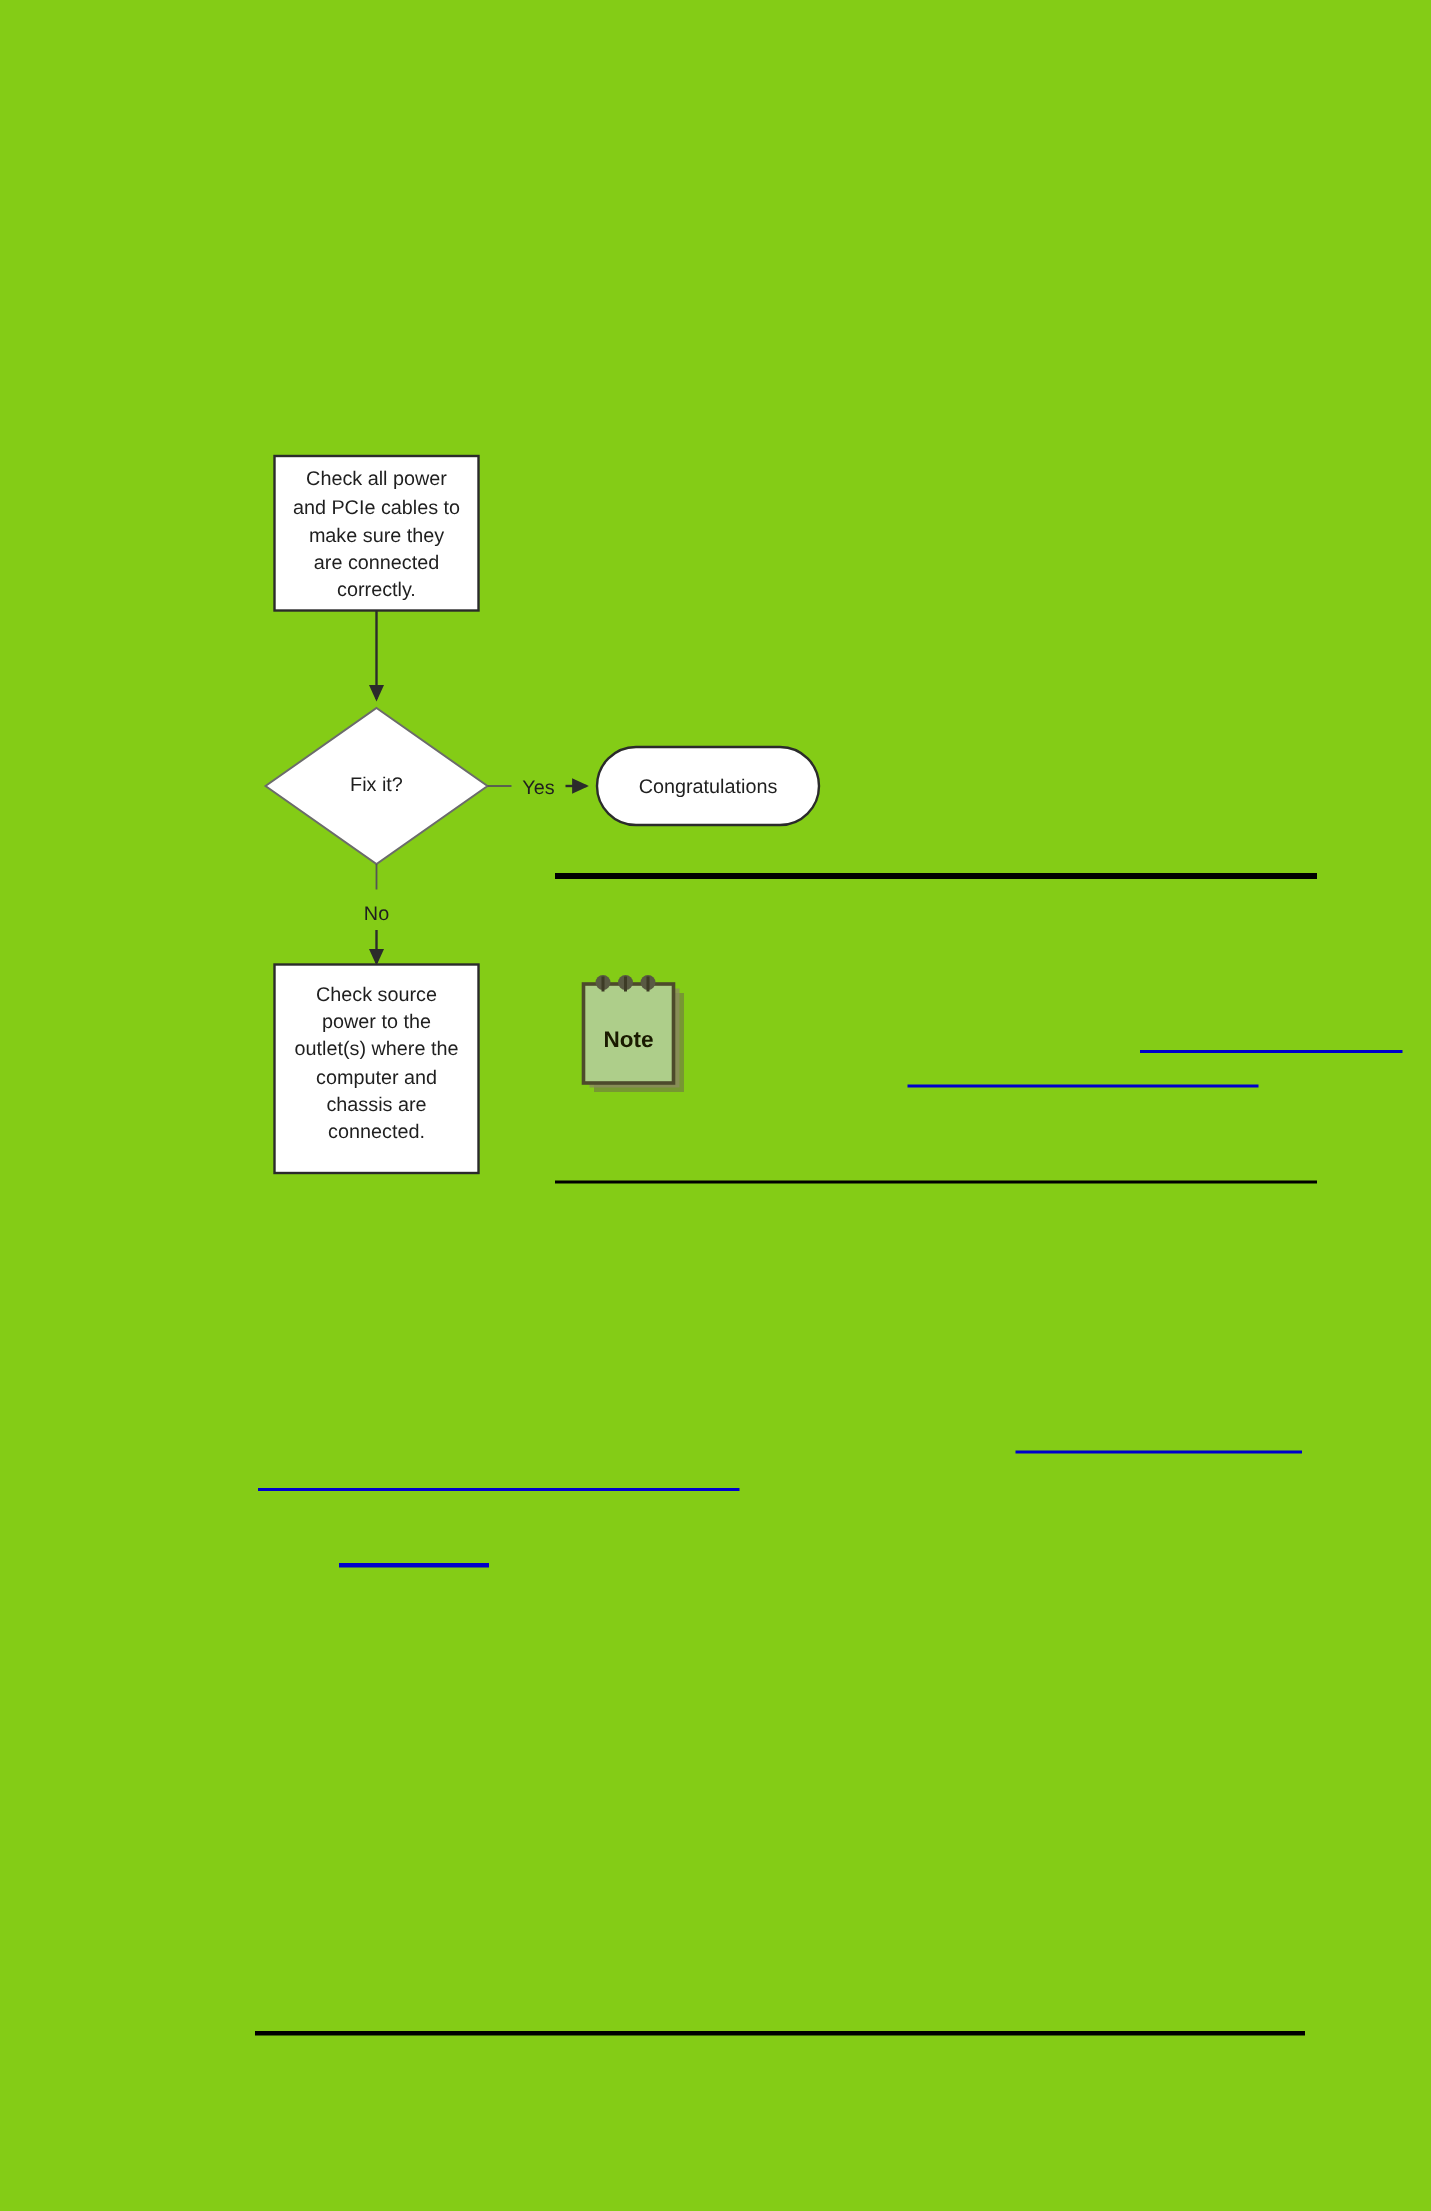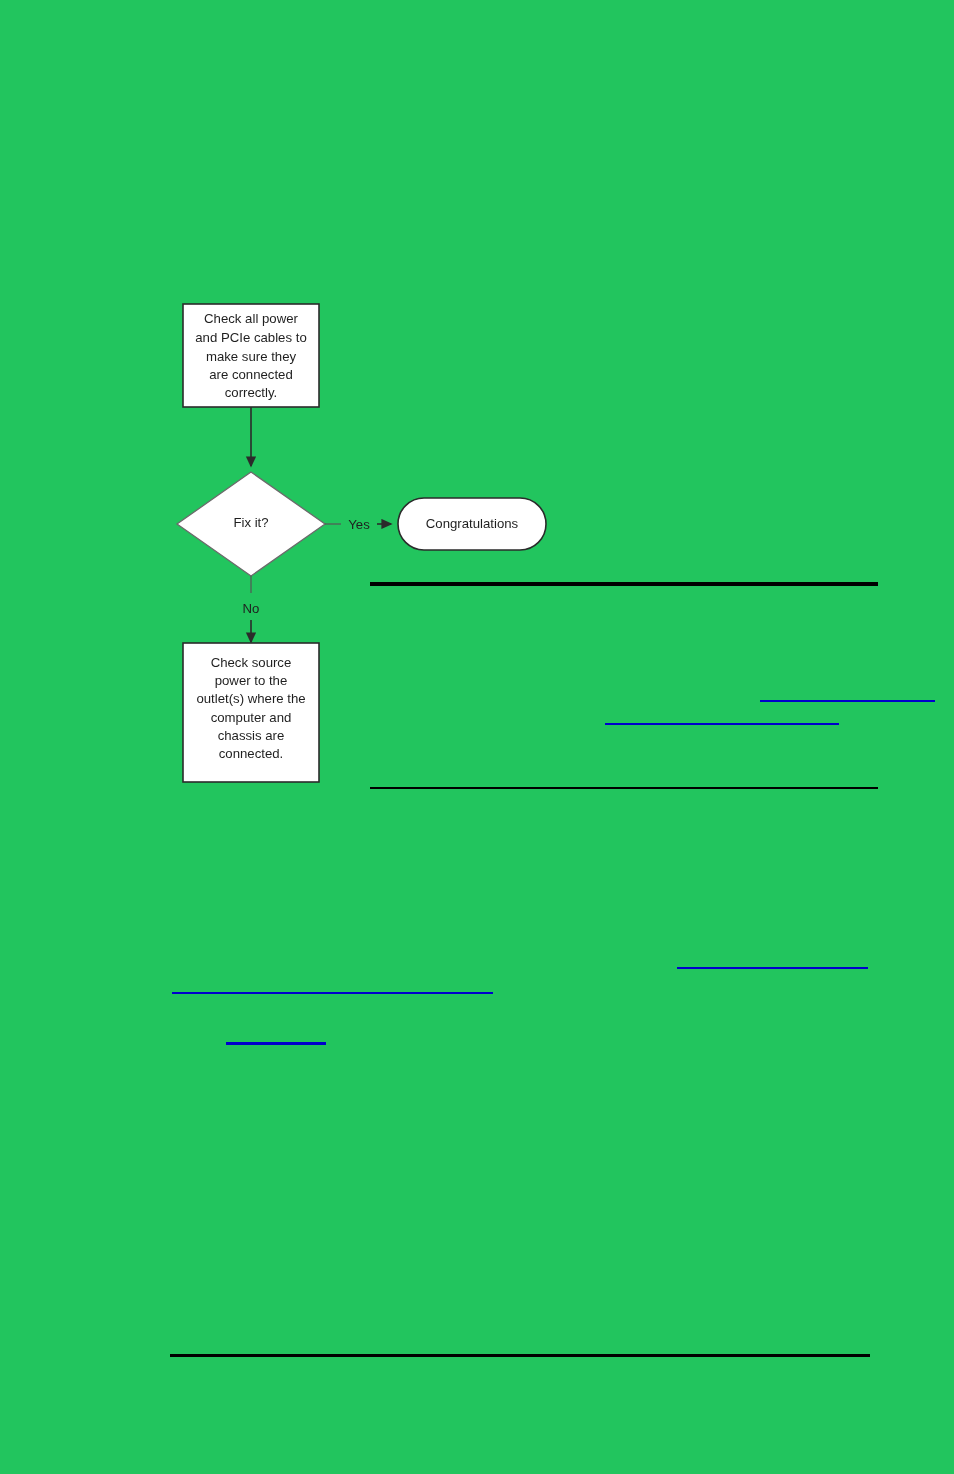--- a/index.html
+++ b/index.html
@@ -13,21 +13,21 @@
     height: 1474px;
     position: relative;
     font-family: "Liberation Sans", sans-serif;
     color: #1a1a1a;
     overflow: hidden;
   }
 
   .page {
     position: absolute;
     inset: 0;
-    background: #22c55e;
+    background: #84cc16;
   }
 
   
   #flowchart {
     position: absolute;
     left: 160px;
     top: 280px;
     width: 400px;
     height: 520px;
   }
@@ -201,20 +201,41 @@
         <text class="fc-text" x="91" y="475">connected.</text>
       </g>
 
     </svg>
   </div>
 
   <div id="note-block">
 
     <div id="note-rule-top"></div>
 
+    <div id="note-icon">
+      <svg width="82" height="96" viewBox="0 0 82 96" xmlns="http://www.w3.org/2000/svg">
+
+        <rect x="13" y="20" width="60" height="66" fill="#6e6b4a" opacity="0.55"></rect>
+        <rect x="10" y="17" width="60" height="66" fill="#8c8a63" opacity="0.75"></rect>
+
+        <rect x="6" y="14" width="60" height="66" fill="#aece8a" stroke="#4d4a2b" stroke-width="2.4"></rect>
+
+        <g fill="#595943">
+          <ellipse cx="19" cy="13" rx="5" ry="5"></ellipse>
+          <ellipse cx="34" cy="13" rx="5" ry="5"></ellipse>
+          <ellipse cx="49" cy="13" rx="5" ry="5"></ellipse>
+        </g>
+        <g stroke="#3d3b26" stroke-width="2" fill="none">
+          <path d="M19,9 L19,19"></path>
+          <path d="M34,9 L34,19"></path>
+          <path d="M49,9 L49,19"></path>
+        </g>
+        <text x="36" y="52" text-anchor="middle" dominant-baseline="middle" font-family="'Liberation Sans', sans-serif" font-size="15" font-weight="bold" fill="#1a1a00">Note</text>
+      </svg>
+    </div>
 
     <div id="note-body">
 
       <span class="link-text" style="left:280px; top:55px;"></span>
       <div class="link-rule" style="left:280px; top:70px; width:175px;"></div>
 
       <span class="link-text" style="left:125px; top:78px;"></span>
       <div class="link-rule" style="left:125px; top:93px; width:234px;"></div>
     </div>
 

